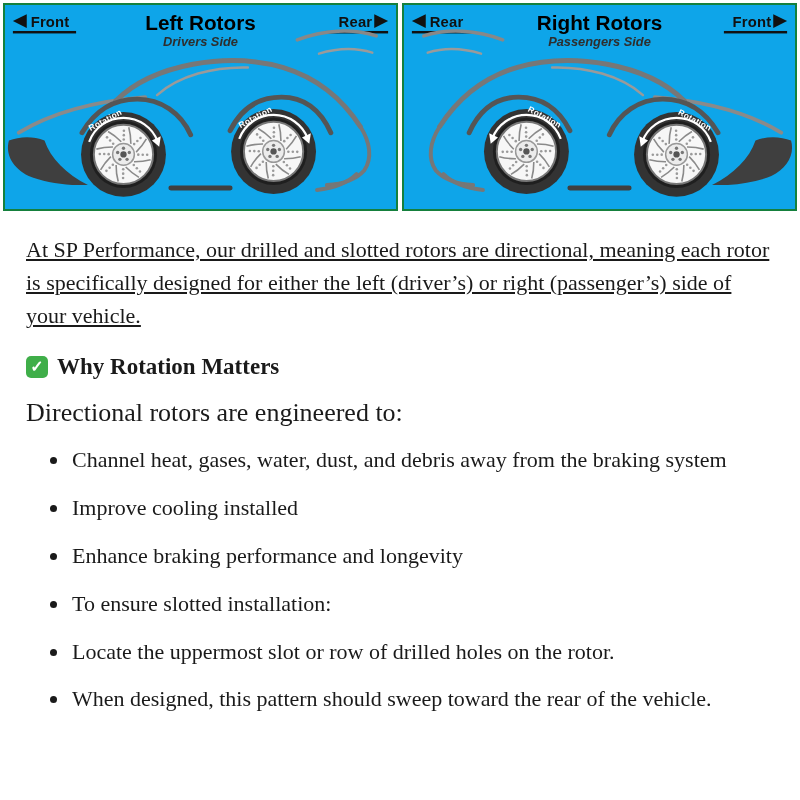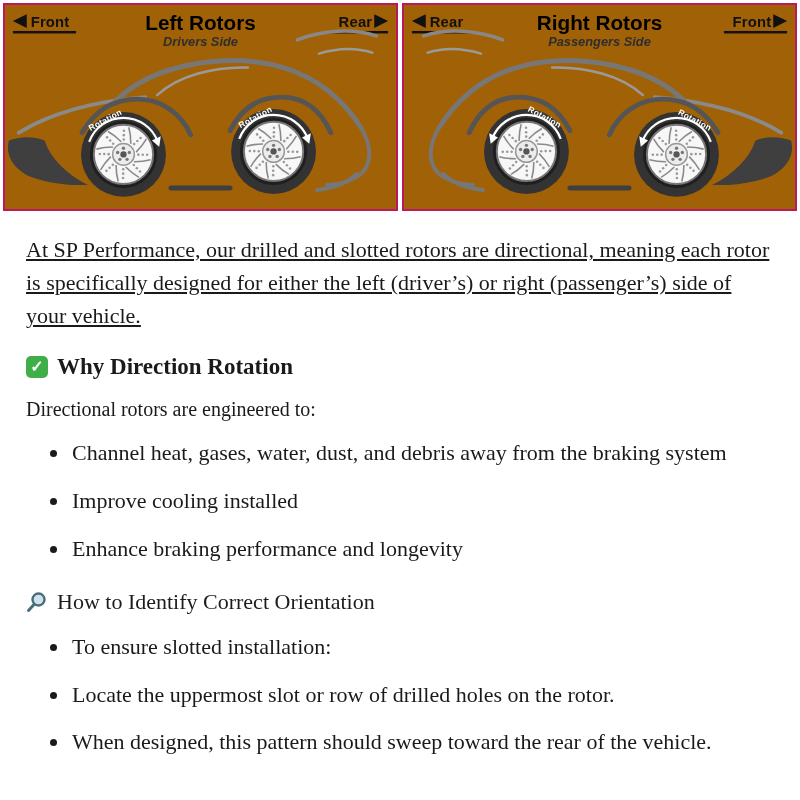--- a/index.html
+++ b/index.html
@@ -1,32 +1,32 @@
 <!DOCTYPE html>
 <html><head>
 <meta charset="utf-8">
 <style>
   html,body{margin:0;padding:0;background:#fff;}
   body{width:800px;font-family:"Liberation Serif", serif;color:#1a1a1a;}
 
   
   .diagram{display:flex;gap:4px;margin:3px 3px 6px 3px;}
-  .panel{flex:1;border:2px solid #be185d;background:#a16207;height:204px;overflow:hidden;}
+  .panel{flex:1;border:2px solid #15803d;background:#0ea5e9;height:204px;overflow:hidden;}
   .panel-svg{display:block;width:100%;height:204px;}
   .corner-text{font:bold 15px "Liberation Sans", sans-serif;fill:#111;letter-spacing:.2px;}
   .panel-title{font:bold 21px "Liberation Sans", sans-serif;fill:#000;}
   .panel-subtitle{font:italic bold 13px "Liberation Sans", sans-serif;fill:#2e2e2e;}
   .rotation-text{fill:#fff;font:bold 8.5px "Liberation Sans", sans-serif;letter-spacing:.3px;}
 
   
   .article{padding:8px 26px 0 26px;}
   .intro{font-size:22px;line-height:1.5;margin:8px 0 20px 0;text-decoration:underline;}
   .sec-heading{font-size:23px;font-weight:bold;margin:22px 0 18px 0;display:flex;align-items:center;}
   .sec-heading-light{font-size:22px;font-weight:400;margin:24px 0 16px 0;display:flex;align-items:center;color:#1c1c1c;}
-  .lead{font-size:20px;margin:12px 0 12px 0;}
+  .lead{font-size:26px;margin:12px 0 12px 0;}
   ul{margin:0 0 10px 0;padding-left:44px;font-size:22px;line-height:1.45;}
   li{margin:16px 0 9px 0;padding-left:2px;}
   .check-icon{display:inline-block;width:22px;height:22px;background:#3fae49;border-radius:5px;
     color:#fff;font:bold 16px/22px "Liberation Sans", sans-serif;text-align:center;margin-right:9px;flex:0 0 auto;}
   .mag-icon{width:22px;height:22px;margin-right:9px;flex:0 0 auto;}
 </style>
 </head>
 <body>
 
 <div class="diagram">
@@ -276,38 +276,31 @@
   </div>
 
 </div>
 
 <div class="article">
 
   <p class="intro">At SP Performance, our drilled and slotted rotors are directional, meaning each rotor is specifically designed for either the left (driver’s) or right (passenger’s) side of your vehicle.</p>
 
   <div class="sec-heading">
     <span class="check-icon">✓</span>
-    <span>Why Direction Rotation</span>
+    <span>Why Rotation Matters</span>
   </div>
 
   <p class="lead">Directional rotors are engineered to:</p>
 
   <ul>
     <li>Channel heat, gases, water, dust, and debris away from the braking system</li>
     <li>Improve cooling installed</li>
     <li>Enhance braking performance and longevity</li>
   </ul>
 
-  <div class="sec-heading-light">
-    <svg class="mag-icon" viewBox="0 0 22 22">
-      <circle cx="12.5" cy="8.5" r="6" fill="#cfe2ea" stroke="#4a6d7c" stroke-width="2.4"></circle>
-      <line x1="8" y1="13.5" x2="2.5" y2="19.5" stroke="#4a6d7c" stroke-width="3" stroke-linecap="round"></line>
-    </svg>
-    <span>How to Identify Correct Orientation</span>
-  </div>
 
   <ul>
     <li>To ensure slotted installation:</li>
     <li>Locate the uppermost slot or row of drilled holes on the rotor.</li>
     <li>When designed, this pattern should sweep toward the rear of the vehicle.</li>
   </ul>
 
 </div>
 
 </body></html>

